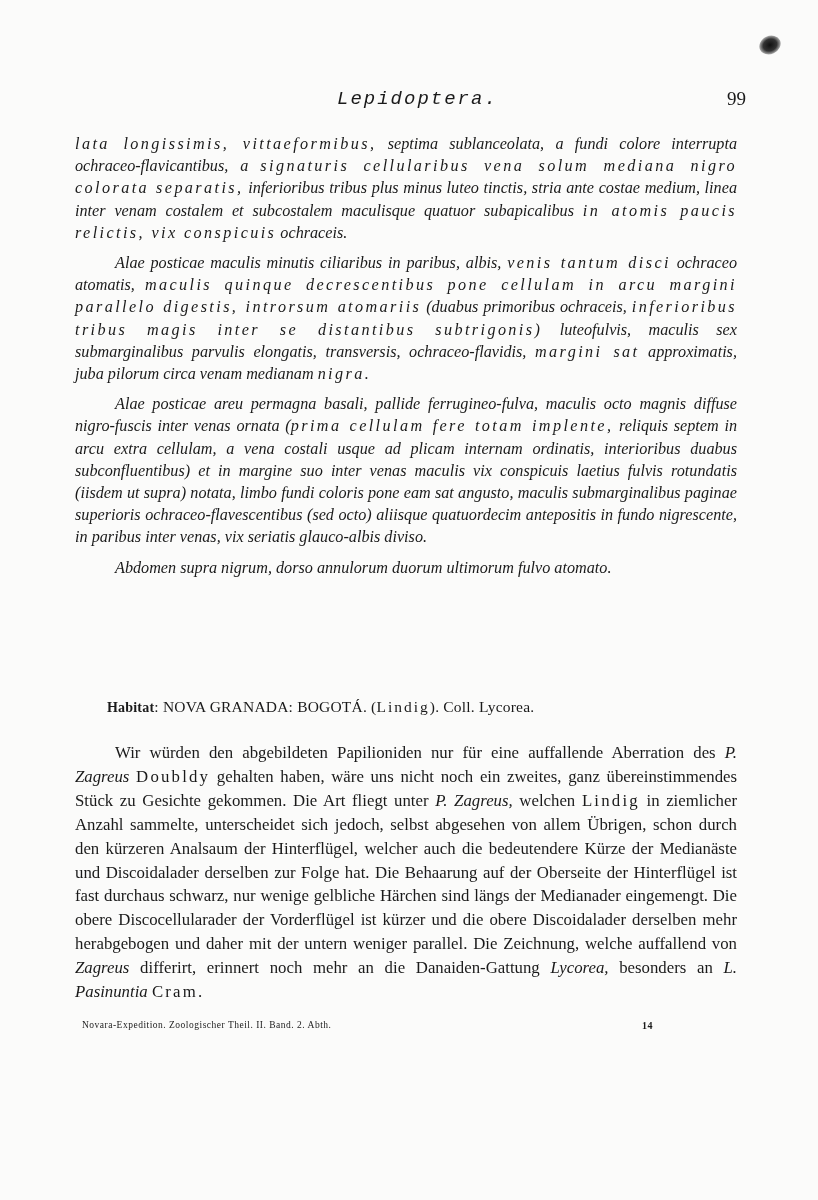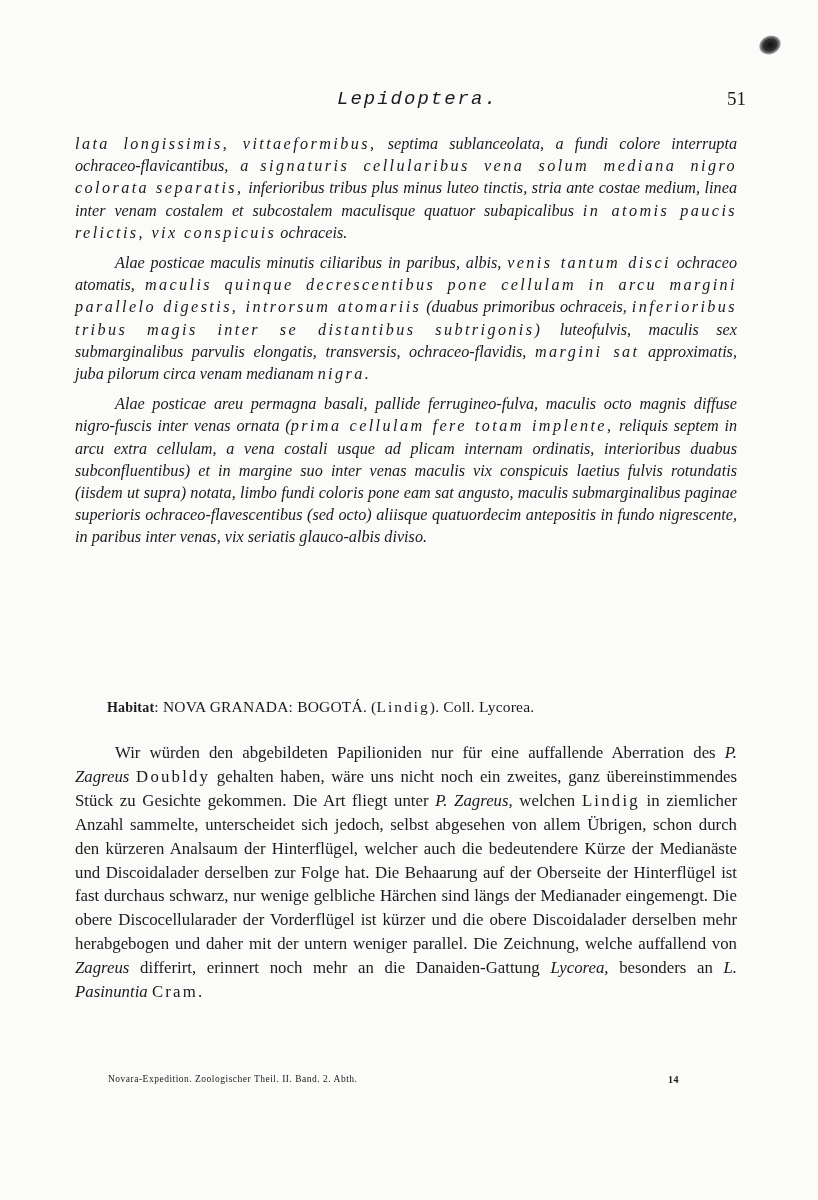--- a/index.html
+++ b/index.html
@@ -41,40 +41,41 @@
     .habitat .label { font-weight: bold; font-size: 14px; }
     .habitat .sp { letter-spacing: 2px; }
     .german {
       position: absolute; left: 67px; top: 733px; width: 678px;
       font-size: 16.8px; line-height: 23.9px; text-align: justify;
     }
     .german p { margin: 8px; text-indent: 40px; }
     .german i { font-style: italic; }
     .german .sp { letter-spacing: 2.2px; }
     .footer {
-      position: absolute; top: 1074px; left: 0; width: 792px; height: 16px;
-      font-size: 9.5px; letter-spacing: 0.5px; margin-left: 26px;
+      position: absolute; top: 1020px; left: 0; width: 792px; height: 16px;
+      font-size: 9.5px; letter-spacing: 0.5px;
     }
     .footer-text { position: absolute; left: 82px; top: 0; }
     .signature { position: absolute; left: 642px; top: 0; font-size: 10px; font-weight: bold; }
   </style>
 </head>
 <body>
 
 <div class="ink-blot"></div>
 
 <div class="running-head">
   <span class="running-title">Lepidoptera.</span>
-  <span class="page-number">51</span>
+  <span class="page-number">99</span>
 </div>
 
 <div class="latin">
   <p><span class="spaced">lata longissimis, vittaeformibus,</span><span> septima sublanceolata, a fundi colore interrupta ochraceo-flavicantibus, a </span><span class="spaced">signaturis cellularibus vena solum mediana nigro colorata separatis,</span><span> inferioribus tribus plus minus luteo tinctis, stria ante costae medium, linea inter venam costalem et subcostalem maculisque quatuor subapicalibus </span><span class="spaced">in atomis paucis relictis, vix conspicuis</span><span> ochraceis.</span></p>
   <p class="indent"><span>Alae posticae maculis minutis ciliaribus in paribus, albis, </span><span class="spaced">venis tantum disci</span><span> ochraceo atomatis, </span><span class="spaced">maculis quinque decrescentibus pone cellulam in arcu margini parallelo digestis, introrsum atomariis</span><span> (duabus primoribus ochraceis, </span><span class="spaced">inferioribus tribus magis inter se distantibus subtrigonis)</span><span> luteofulvis, maculis sex submarginalibus parvulis elongatis, transversis, ochraceo-flavidis, </span><span class="spaced">margini sat</span><span> approximatis, juba pilorum circa venam medianam </span><span class="spaced">nigra.</span></p>
   <p class="indent"><span>Alae posticae areu permagna basali, pallide ferrugineo-fulva, maculis octo magnis diffuse nigro-fuscis inter venas ornata (</span><span class="spaced">prima cellulam fere totam implente,</span><span> reliquis septem in arcu extra cellulam, a vena costali usque ad plicam internam ordinatis, interioribus duabus subconfluentibus) et in margine suo inter venas maculis vix conspicuis laetius fulvis rotundatis (iisdem ut supra) notata, limbo fundi coloris pone eam sat angusto, maculis submarginalibus paginae superioris ochraceo-flavescentibus (sed octo) aliisque quatuordecim antepositis in fundo nigrescente, in paribus inter venas, vix seriatis glauco-albis diviso.</span></p>
+  <p class="indent">Abdomen supra nigrum, dorso annulorum duorum ultimorum fulvo atomato.</p>
 </div>
 
 <div class="habitat">
   <span class="label">Habitat</span><span>: NOVA GRANADA: BOGOTÁ. (</span><span class="sp">Lindig</span><span>). Coll. Lycorea.</span>
 </div>
 
 <div class="german">
   <p><span>Wir würden den abgebildeten Papilioniden nur für eine auffallende Aberration des </span><i>P. Zagreus</i> <span class="sp">Doubldy</span><span> gehalten haben, wäre uns nicht noch ein zweites, ganz übereinstimmendes Stück zu Gesichte gekommen. Die Art fliegt unter </span><i>P. Zagreus,</i><span> welchen </span><span class="sp">Lindig</span><span> in ziemlicher Anzahl sammelte, unterscheidet sich jedoch, selbst abgesehen von allem Übrigen, schon durch den kürzeren Analsaum der Hinterflügel, welcher auch die bedeutendere Kürze der Medianäste und Discoidalader derselben zur Folge hat. Die Behaarung auf der Oberseite der Hinterflügel ist fast durchaus schwarz, nur wenige gelbliche Härchen sind längs der Medianader eingemengt. Die obere Discocellularader der Vorderflügel ist kürzer und die obere Discoidalader derselben mehr herabgebogen und daher mit der untern weniger parallel. Die Zeichnung, welche auffallend von </span><i>Zagreus</i><span> differirt, erinnert noch mehr an die Danaiden-Gattung </span><i>Lycorea,</i><span> besonders an </span><i>L. Pasinuntia</i> <span class="sp">Cram.</span></p>
 </div>
 

